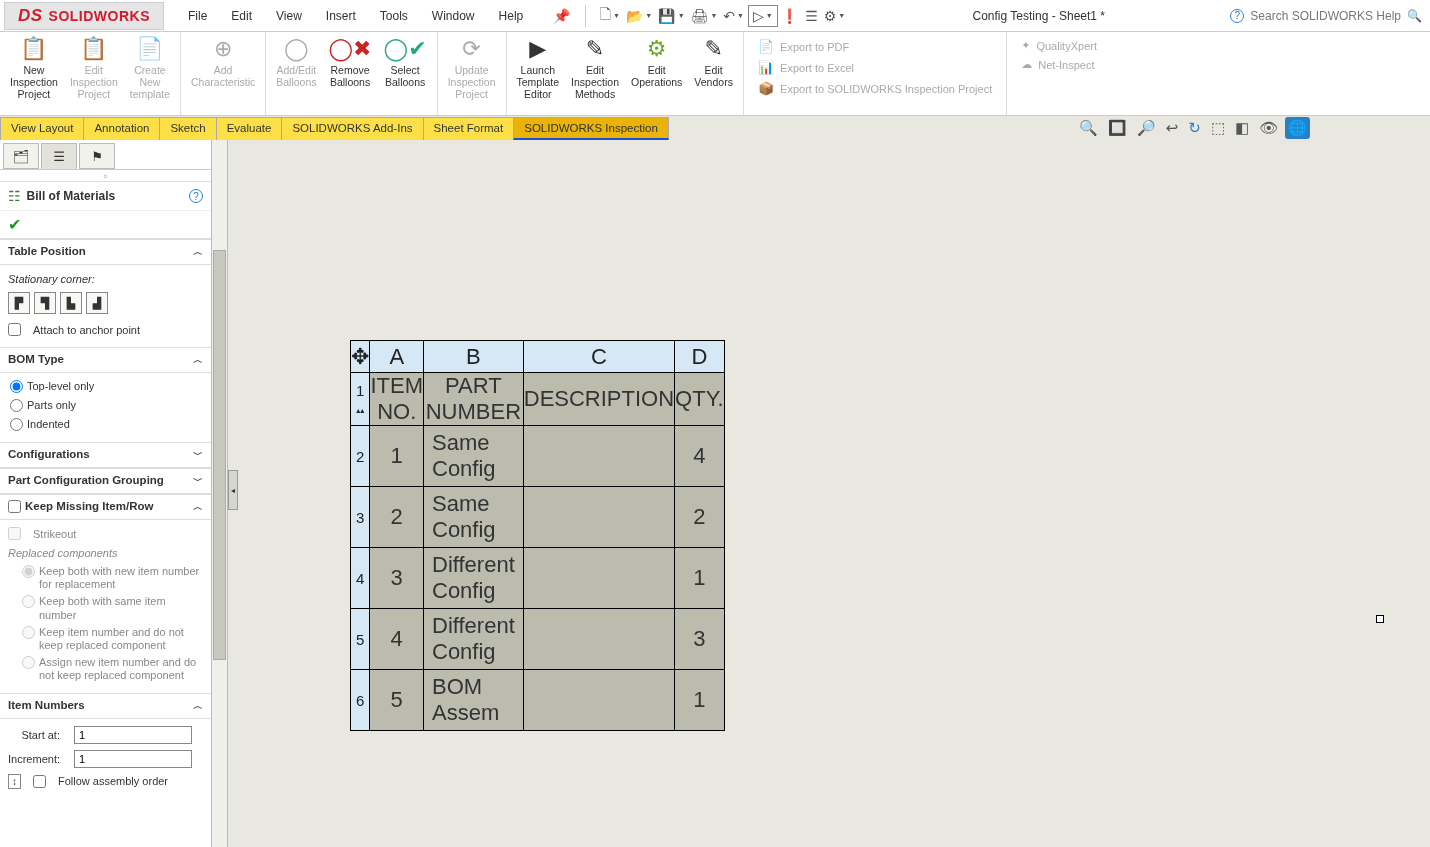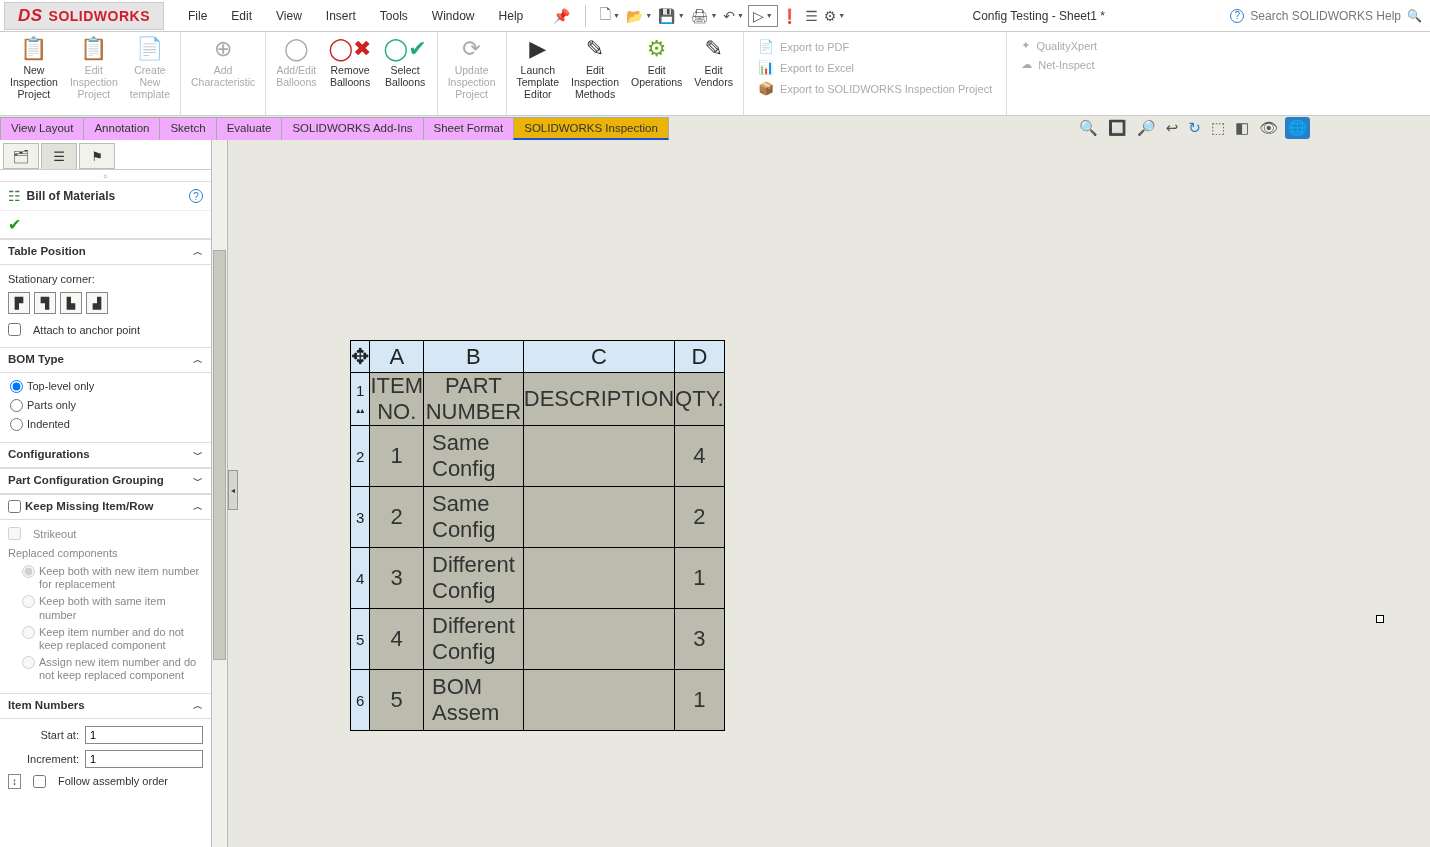--- a/index.html
+++ b/index.html
@@ -26,50 +26,50 @@
 .rib-btn .ic { font-size: 22px; height: 26px; display:flex; align-items:center; justify-content:center; }
 .rib-btn .lbl { line-height: 1.15; margin-top:2px; }
 .rib-export { display:flex; flex-direction:column; padding: 4px 10px; border-right:1px solid #ddd; }
 .rib-export div { display:flex; align-items:center; gap:6px; font-size:11px; color:#aaa; padding:3px 4px; }
 .rib-export .ic2 { font-size:13px; }
 .rib-right { padding: 4px 10px; }
 .rib-right div { display:flex; align-items:center; gap:6px; font-size:11px; color:#aaa; padding:3px 4px; }
 
 .tabs-row { display:flex; align-items:center; height: 24px; }
 .cmd-tabs { display: flex; background: #e8e8e0; }
-.cmd-tab { padding: 4px 10px; font-size: 11.5px; background: #f0abfc; border: 1px solid #aaa; border-bottom: none; margin-right: -1px; cursor: pointer; }
+.cmd-tab { padding: 4px 10px; font-size: 11.5px; background: #fde047; border: 1px solid #aaa; border-bottom: none; margin-right: -1px; cursor: pointer; }
 .cmd-tab.active { background: #eab308; border-bottom: 2px solid #1d4ed8; }
 .view-tools { margin-left: auto; margin-right: 120px; display:flex; gap:4px; }
 .view-tools span { font-size:15px; color:#555; padding:2px 3px; cursor:pointer; }
 
 .main-area { display: flex; height: calc(847px - 32px - 84px - 24px); }
 
 .side-panel { width: 212px; background: #fff; border-right: 1px solid #bbb; display: flex; flex-direction: column; overflow:hidden; }
 .panel-tabs { height: 30px; display:flex; border-bottom:1px solid #ccc; padding: 3px 3px 0 3px; gap:2px; }
 .panel-tab { width:36px; height:26px; border:1px solid #bbb; background:#f2f2ec; display:flex;align-items:center;justify-content:center; font-size:13px; }
 .panel-tab.active { background:#e2e2da; border-bottom:1px solid #e2e2da; }
 .bom-head { display:flex; align-items:center; padding: 6px 8px; gap:6px; border-bottom:1px solid #eee; }
 .bom-head .ic3 { color:#3a7c3a; font-size:14px; }
 .bom-head .title { font-weight: bold; font-size:12px; flex:1; }
 .bom-head .help { color:#2a7fc9; border:1px solid #2a7fc9; border-radius:50%; width:14px;height:14px;display:inline-flex;align-items:center;justify-content:center;font-size:10px; }
 .ok-row { padding: 4px 8px; color:#1a9c1a; font-size:16px; border-bottom:1px solid #ddd; }
 
 .prop-body { flex:1; overflow-y:auto; position:relative; }
 .section-hdr { display:flex; align-items:flex-start; padding: 5px 8px; font-size:11.5px; font-weight:bold; border-bottom:1px solid #ddd; border-top:1px solid #ddd; cursor:pointer; }
 .section-hdr .chev { margin-left:auto; font-size:10px; color:#555; }
 .section-body { padding: 4px 8px 8px 8px; font-size:11px; }
-.sub-lbl { color:#333; padding:4px 0; }
+.sub-lbl { color:#333; padding:4px 0;font-style:italic; }
 .corner-row { display:flex; gap:4px; padding: 3px 0 6px 0; }
 .corner-row div { width:22px; height:22px; border:1px solid #888; display:flex; align-items:center;justify-content:center; font-size:11px; background:#f8f8f4; cursor:pointer; }
 .chk-row { display:flex; align-items:center; gap:12px; padding:3px 0; }
 .chk-row input { margin:0; }
 .radio-row { display:flex; align-items:flex-start; gap:4px; padding:3px 0 3px 2px; }
 .radio-sub { display:flex; align-items:flex-start; gap:4px; padding:2px 0 2px 14px; color:#888; }
 .radio-sub label { line-height:1.2; }
-.num-field { display:flex; align-items:center; gap:6px; padding:3px 0;justify-content:flex-end; }
+.num-field { display:flex; align-items:center; gap:14px; padding:3px 0; }
 .num-field label { width:52px; text-align:right; }
 .num-field input { width:118px; border:1px solid #888; padding:2px 4px; font-size:11px; }
 
 .canvas { flex:1; background:#e8e8e0; position:relative; }
 .drag-tab { position:absolute; left:0px; top:330px; width:10px; height:40px; background:#d6d6cc; border:1px solid #999; display:flex;align-items:center;justify-content:center; font-size:8px; writing-mode:vertical-rl; }
 
 .bom-table { position:absolute; left:122px; top:190px; border-collapse:collapse; background:#bcbcb0; }
 .bom-table th, .bom-table td { border:1px solid #000; padding:0; }
 .col-hdr-row th { background:#d6e8f5; font-weight:normal; font-size:22px; font-family: "Century Gothic", sans-serif; height:32px; text-align:center; color:#222; }
 .row-hdr { background:#d6e8f5; width:26px; text-align:center; font-size:15px; font-family: "Century Gothic", sans-serif; color:#222; }

